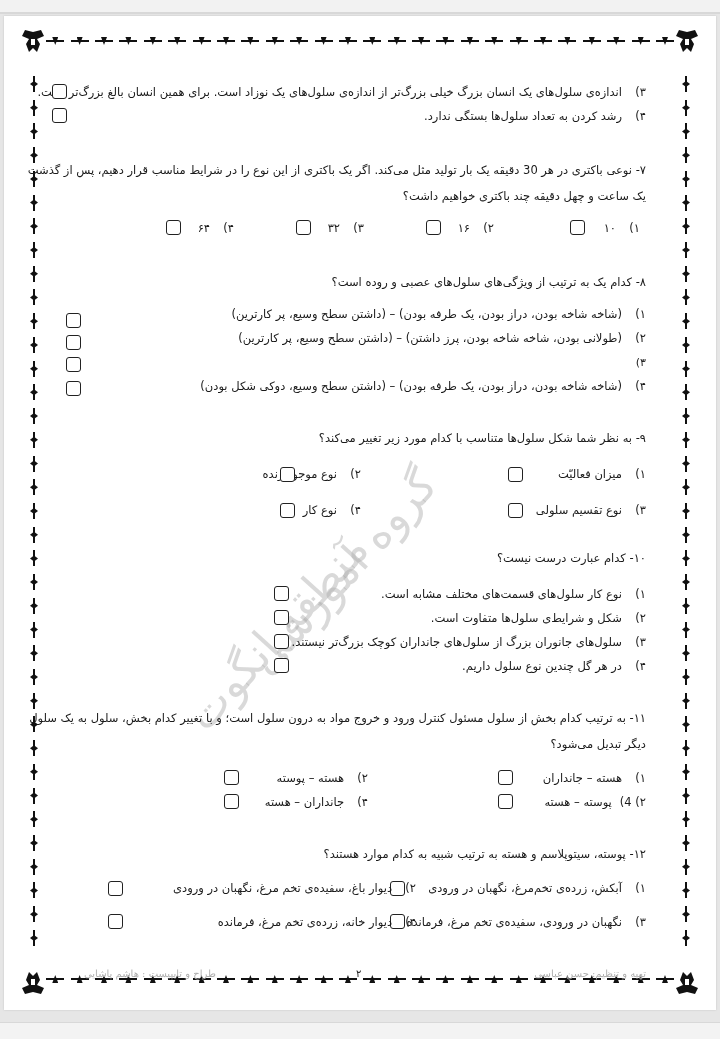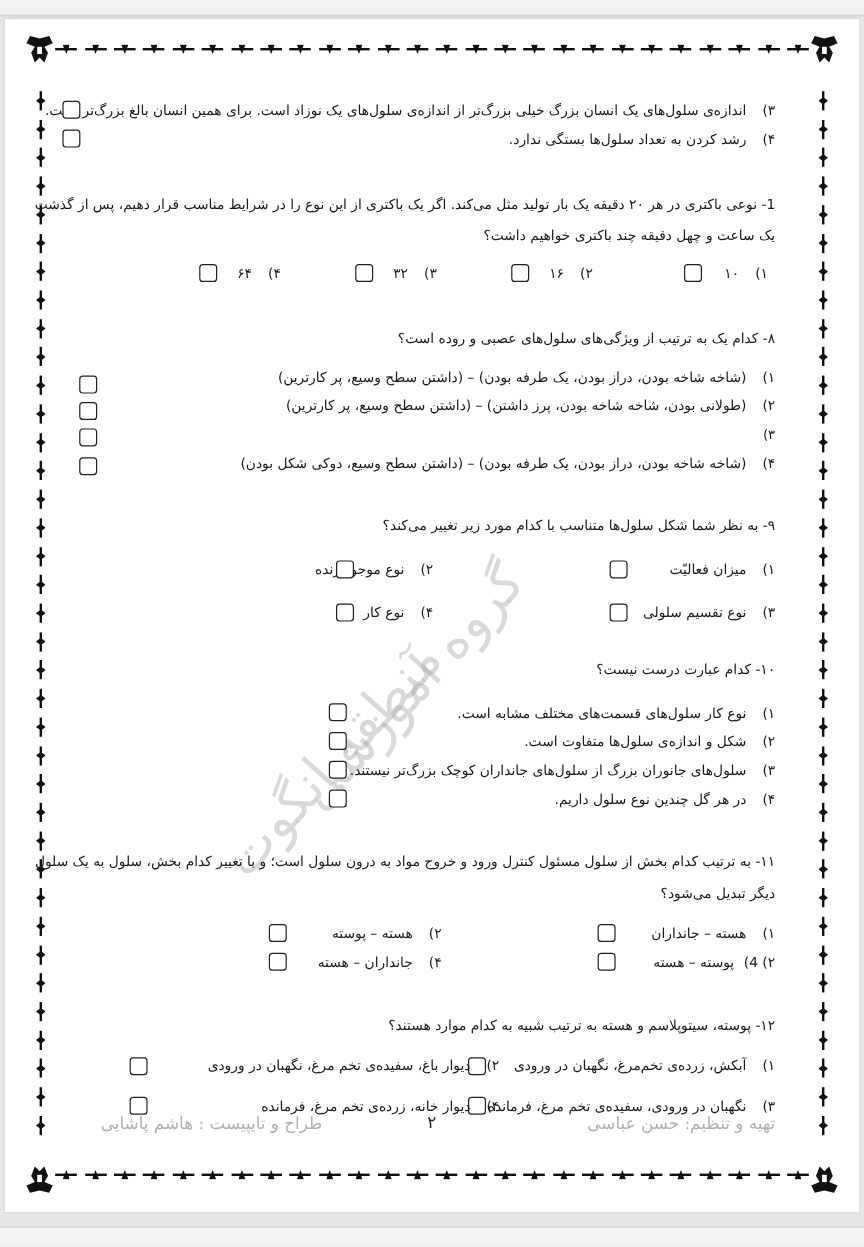--- a/index.html
+++ b/index.html
@@ -34,21 +34,21 @@
   .watermark { position: absolute; left: 170px; top: 440px; width: 300px; height: 260px; pointer-events: none; }
   .watermark-text { position: absolute; color: rgba(170,170,170,0.45); font-family: "DejaVu Serif", serif; font-size: 44px; white-space: nowrap; transform: rotate(-48deg); transform-origin: center; }
   .wm1 { left: 40px; top: 90px; }
   .wm2 { left: -20px; top: 150px; }
   .q-text { position: absolute; right: 0; font-size: 11.5px; line-height: 20px; text-align: right; white-space: nowrap; }
   .opt { position: absolute; display: flex; align-items: center; font-size: 11.5px; white-space: nowrap; height: 20px; }
   .num { display: inline-block; min-width: 16px; text-align: right; margin-left: 8px; }
   .cb { position: absolute; width: 15px; height: 15px; border: 1.6px solid #222; border-radius: 3px; background: #fff; cursor: pointer; }
   .underline { }
 
-  .footer { position: absolute; top: 912px; font-size: 14px; color: #b0b0b0; font-family: "DejaVu Serif", serif; }
+  .footer { position: absolute; top: 952px; font-size: 10px; color: #b0b0b0; font-family: "DejaVu Serif", serif; }
 </style>
 </head>
 <body>
 
 <div class="page-top-strip"></div>
 
 <div class="sheet">
 
   <div class="corner tl">
     <svg viewBox="0 0 26 30">
@@ -222,21 +222,21 @@
     </div>
     <div class="cb" style="left:48px; top:68px;"></div>
     <div class="opt" style="right:70px; top:90px;">
       <span class="num">۴)</span>
       <span>رشد کردن به تعداد سلول‌ها بستگی ندارد.</span>
     </div>
     <div class="cb" style="left:48px; top:92px;"></div>
   </div>
 
   <div>
-    <div class="q-text" style="right:70px; top:144px;">1- نوعی باکتری در هر ۲۰ دقیقه یک بار تولید مثل می‌کند. اگر یک باکتری از این نوع را در شرایط مناسب قرار دهیم، پس از گذشت</div>
+    <div class="q-text" style="right:70px; top:144px;">۷- نوعی باکتری در هر 30 دقیقه یک بار تولید مثل می‌کند. اگر یک باکتری از این نوع را در شرایط مناسب قرار دهیم، پس از گذشت</div>
     <div class="q-text" style="right:70px; top:170px;">یک ساعت و چهل دقیقه چند باکتری خواهیم داشت؟</div>
 
     <div class="opt" style="right:76px; top:202px;">
       <span class="num">۱)</span>
       <span>۱۰</span>
     </div>
     <div class="cb" style="left:566px; top:204px;"></div>
 
     <div class="opt" style="right:222px; top:202px;">
       <span class="num">۲)</span>
@@ -318,21 +318,21 @@
     </div>
 
     <div class="opt" style="right:70px; top:568px;">
       <span class="num">۱)</span>
       <span>نوع کار سلول‌های قسمت‌های مختلف مشابه است.</span>
     </div>
     <div class="cb" style="left:270px; top:570px;"></div>
 
     <div class="opt" style="right:70px; top:592px;">
       <span class="num">۲)</span>
-      <span>شکل و اندازه‌ی سلول‌ها متفاوت است.</span>
+      <span>شکل و شرایط‌ی سلول‌ها متفاوت است.</span>
     </div>
     <div class="cb" style="left:270px; top:594px;"></div>
 
     <div class="opt" style="right:70px; top:616px;">
       <span class="num">۳)</span>
       <span>سلول‌های جانوران بزرگ از سلول‌های جانداران کوچک بزرگ‌تر نیستند.</span>
     </div>
     <div class="cb" style="left:270px; top:618px;"></div>
 
     <div class="opt" style="right:70px; top:640px;">

